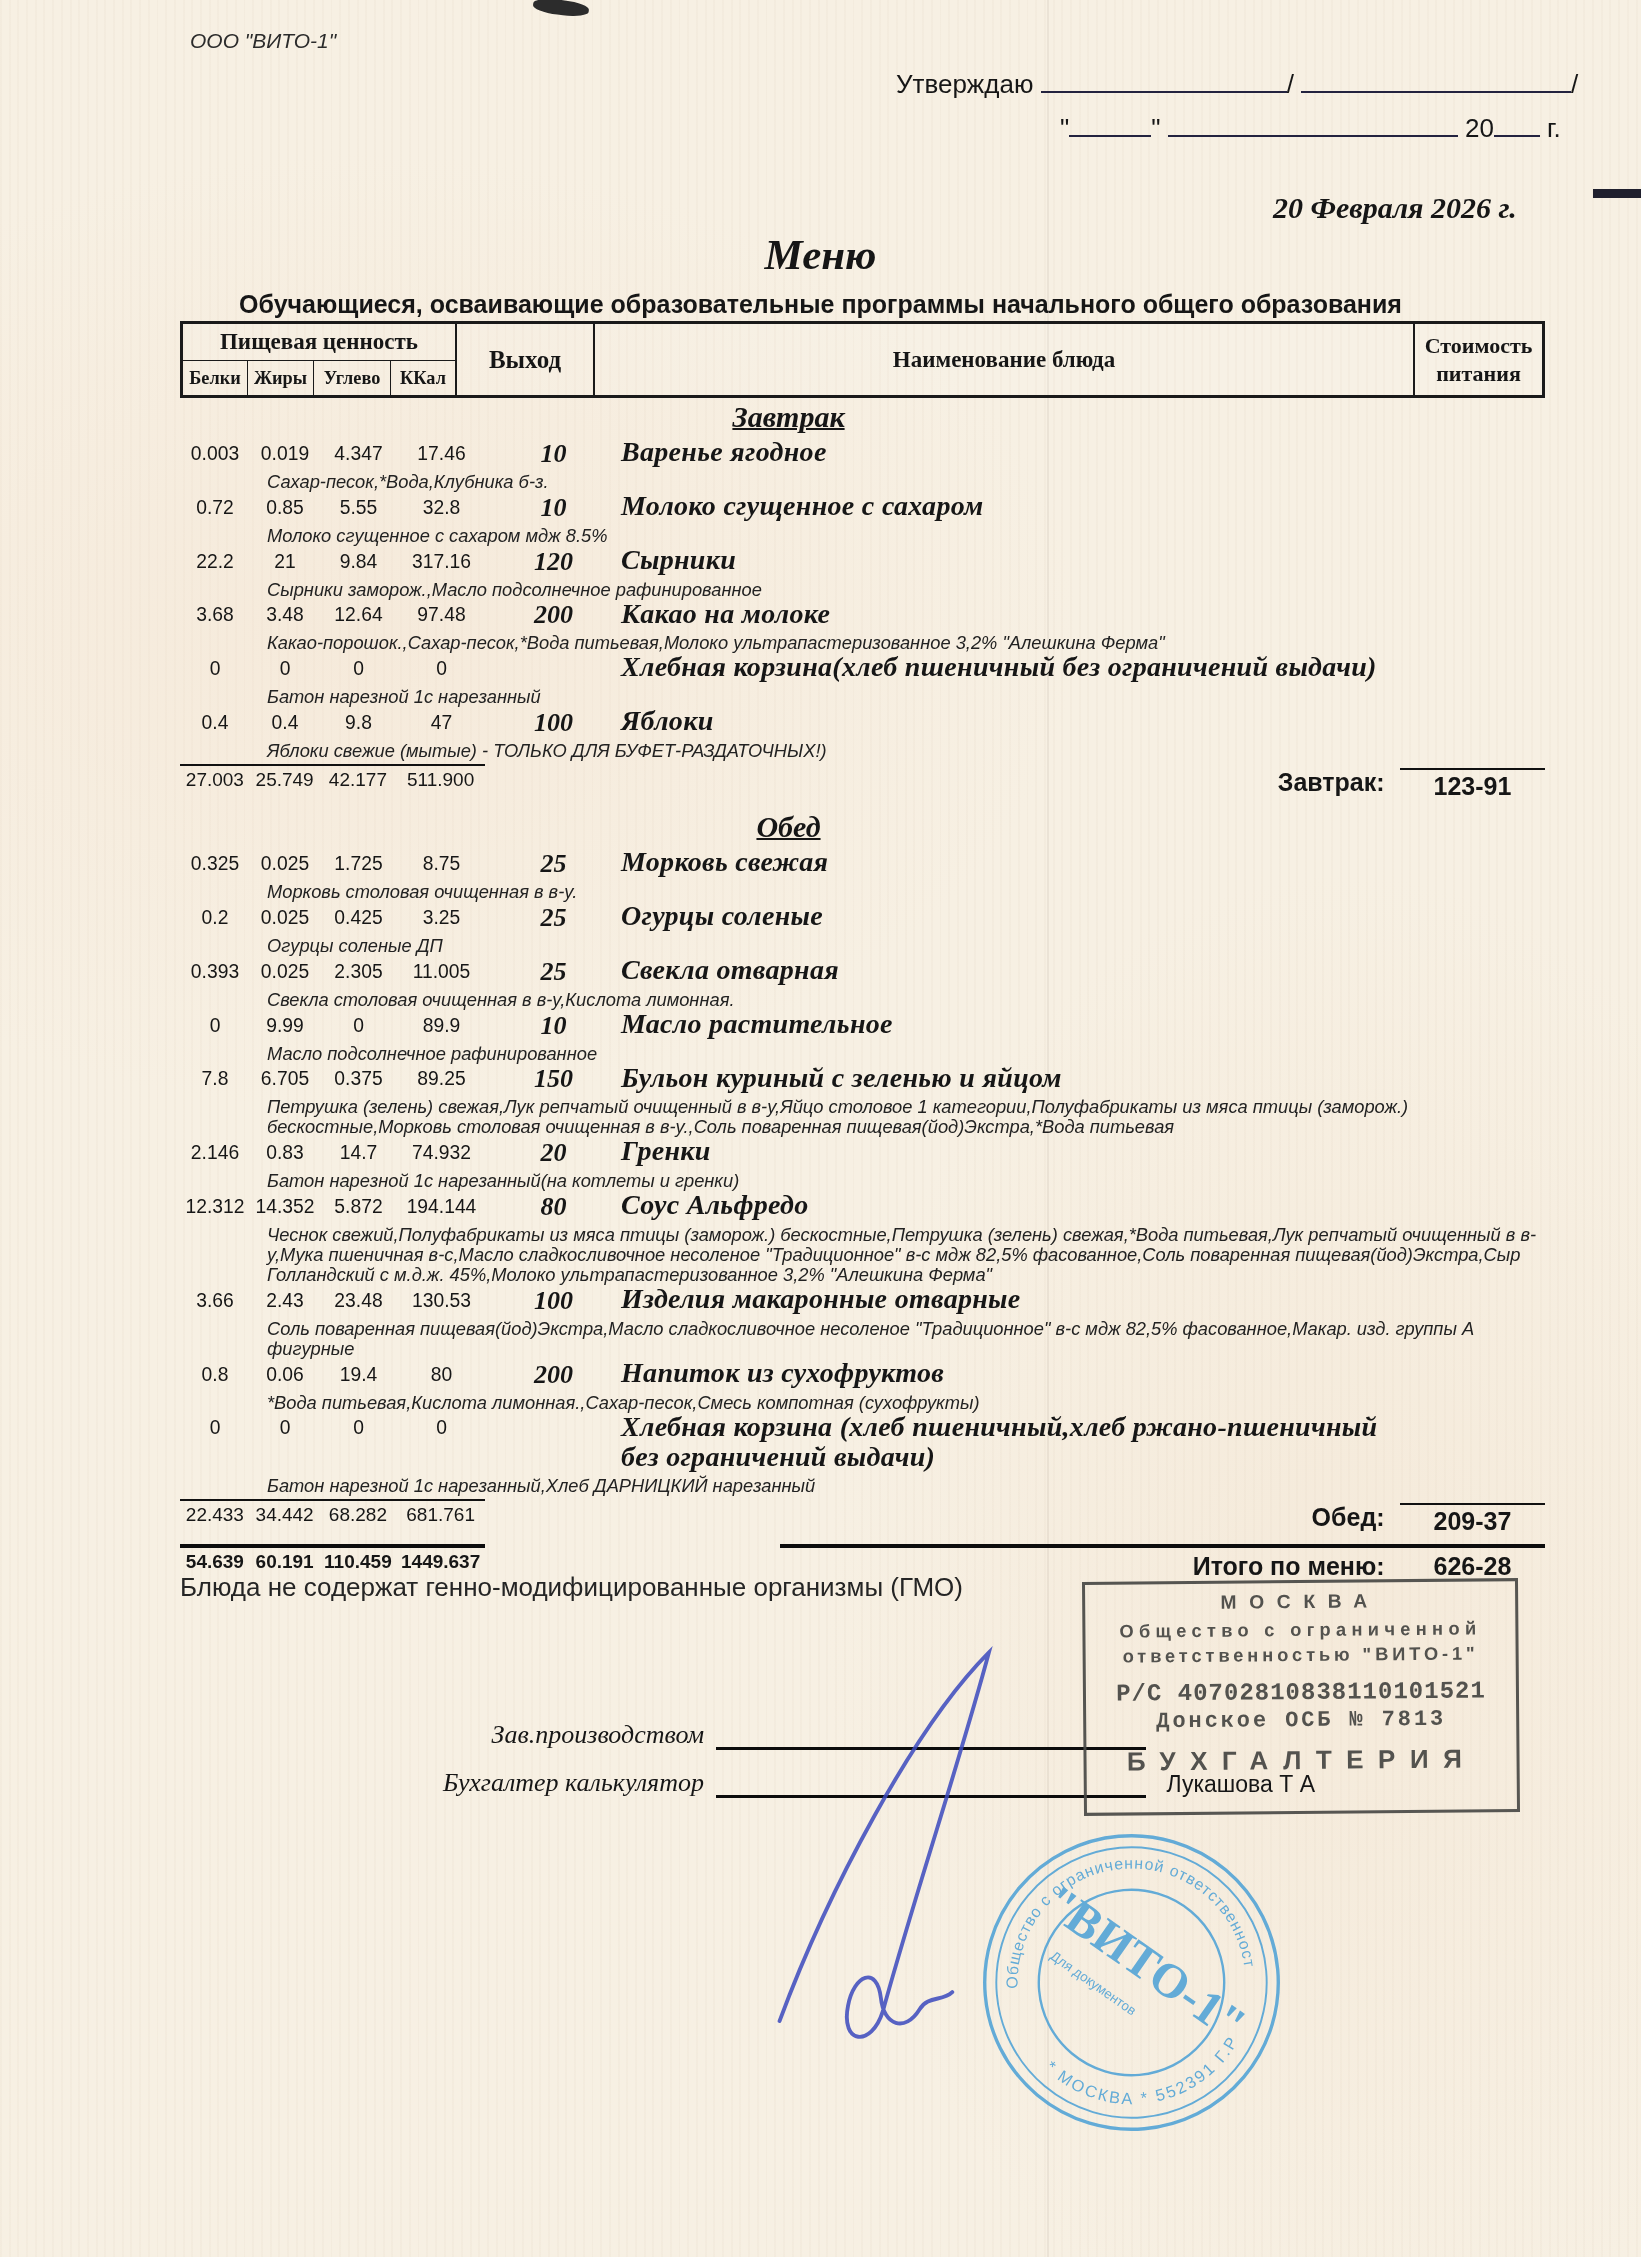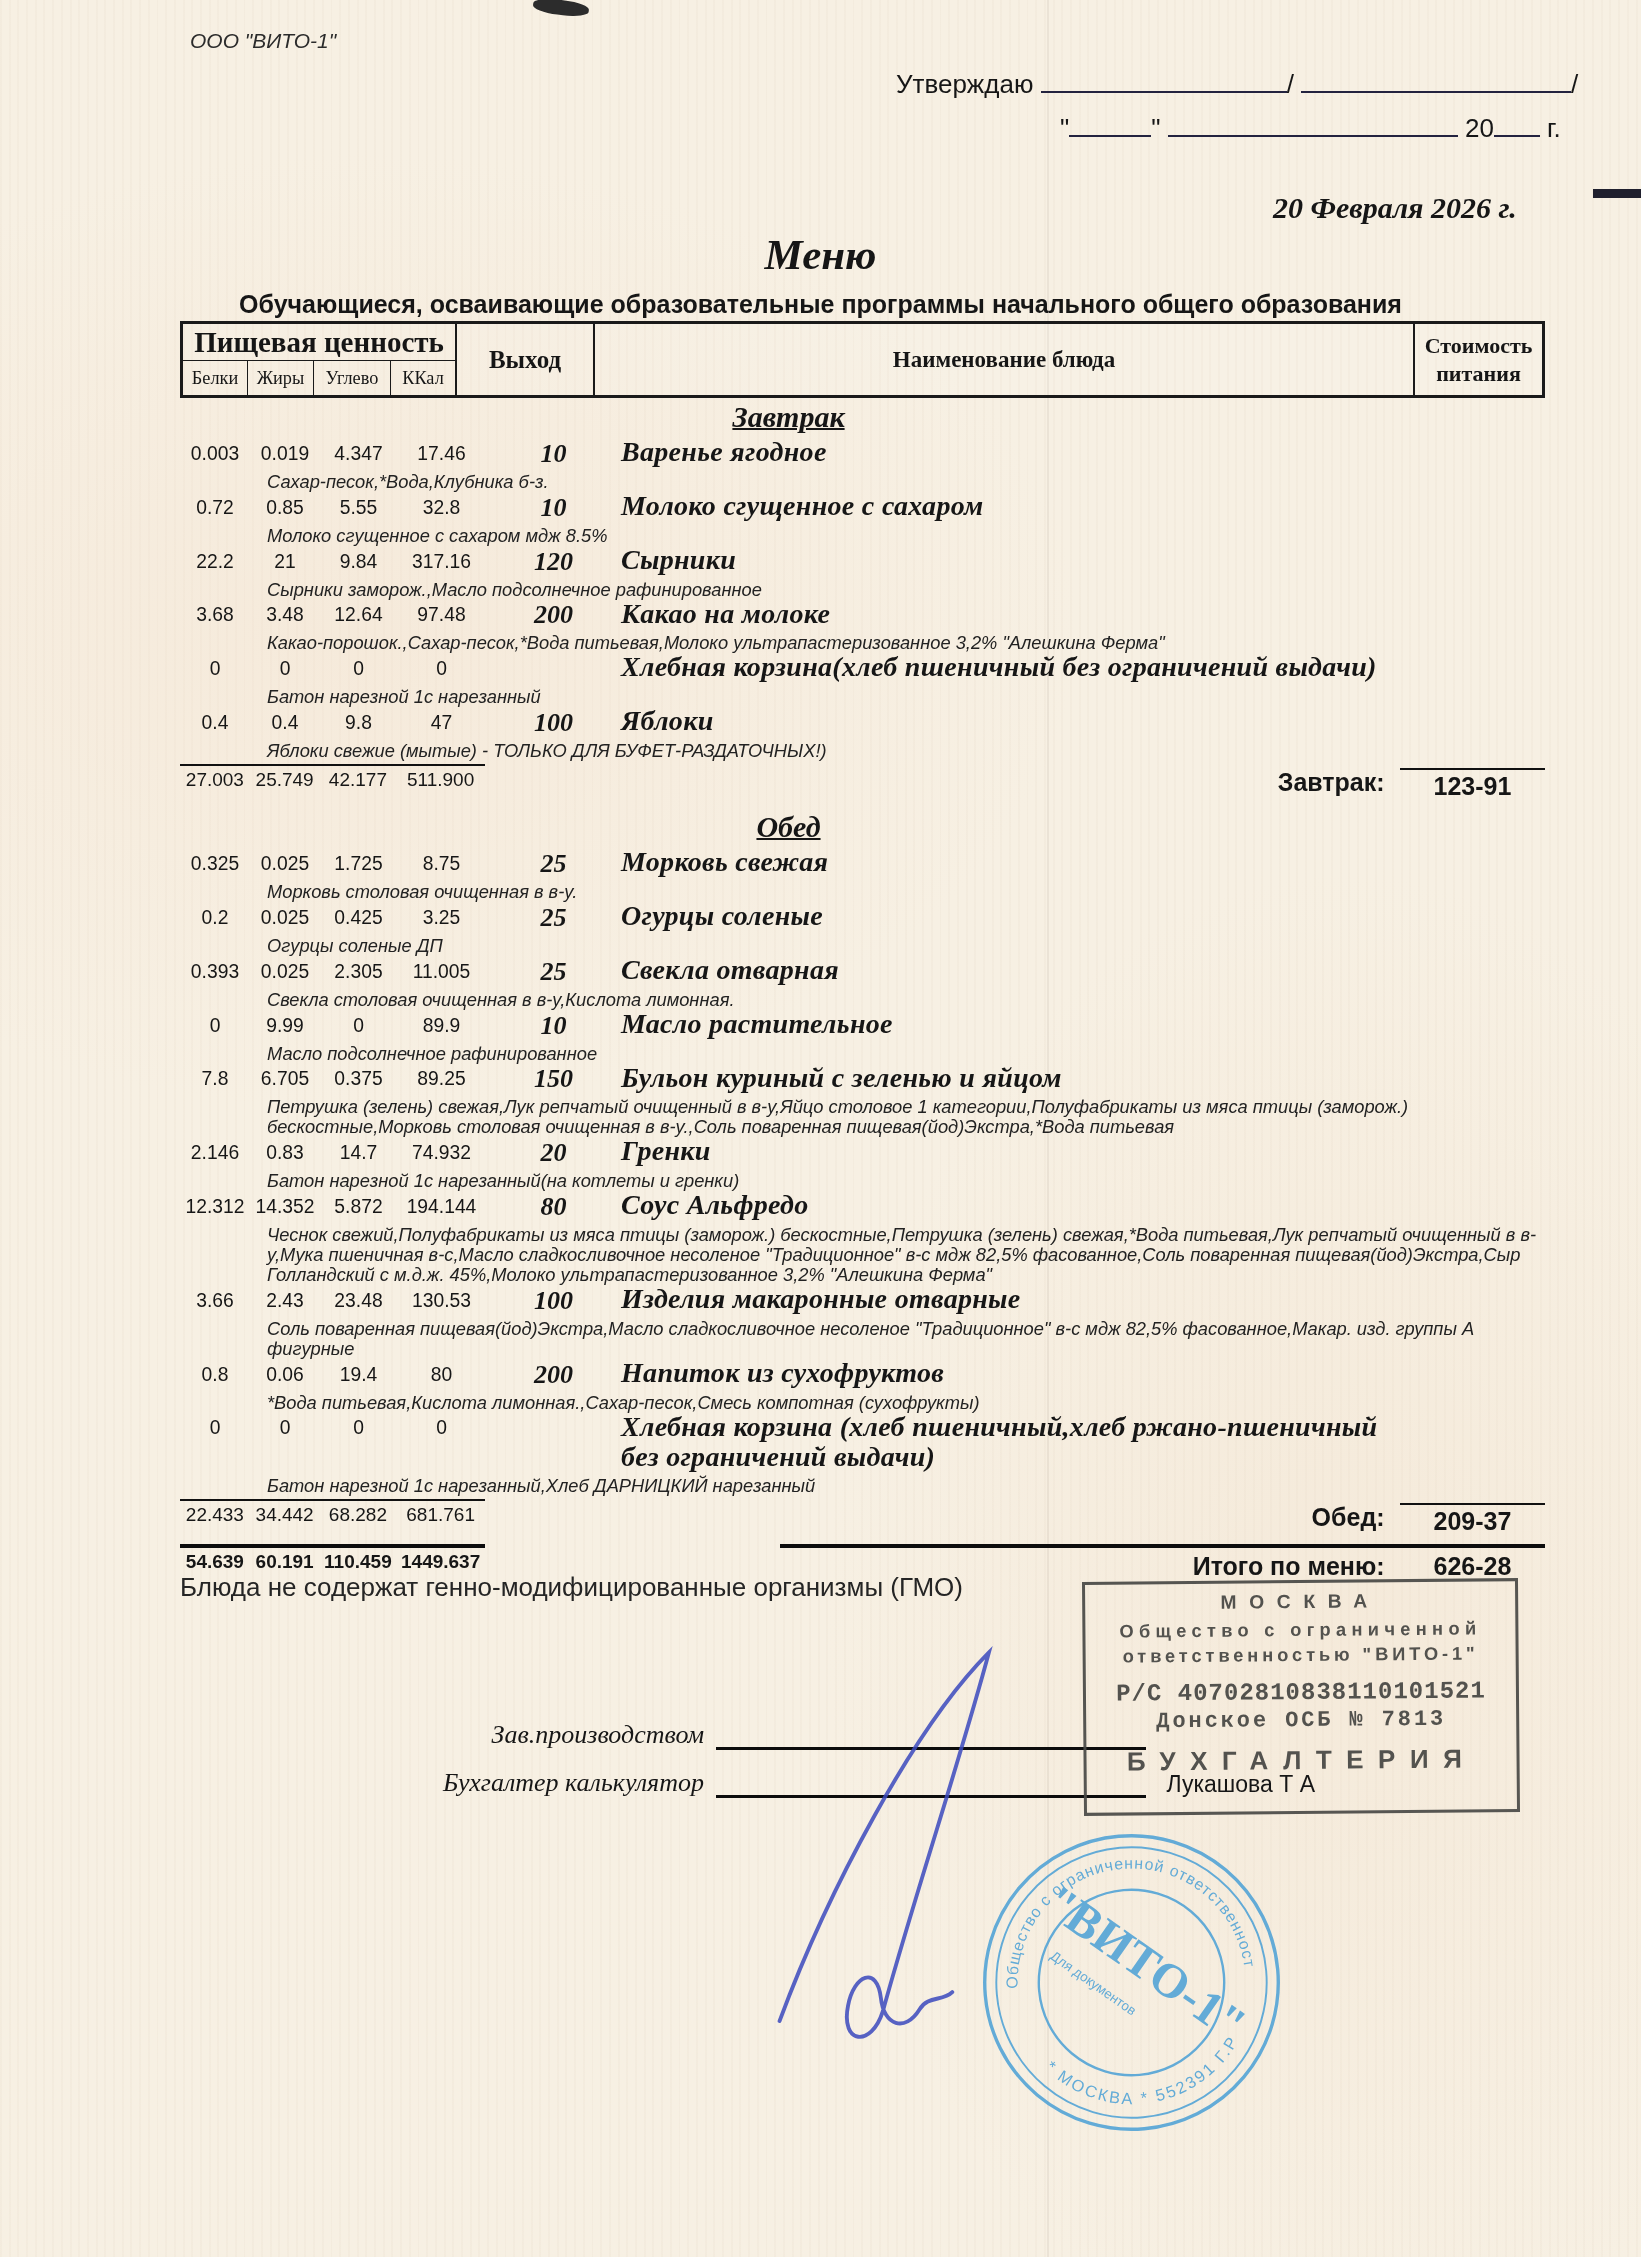--- a/index.html
+++ b/index.html
@@ -21,22 +21,22 @@
   .approve1{left:896px;top:64px;font-size:26px;white-space:nowrap;}
   .approve2{left:1060px;top:108px;font-size:26px;white-space:nowrap;}
   .blank{display:inline-block;border-bottom:2.9px solid #23233f;height:27px;vertical-align:baseline;}
   .b265{width:246px;} .b270{width:270px;} .b65{width:82px;} .b300{width:290px;} .b45{width:46px;}
   .doc-date{left:1273px;top:191px;font-family:"Liberation Serif",serif;font-weight:bold;font-style:italic;font-size:30px;white-space:nowrap;}
   .title{left:0;top:230px;width:1641px;text-align:center;font-family:"Liberation Serif",serif;font-weight:bold;font-style:italic;font-size:43px;}
   .subtitle{left:0;top:290px;width:1641px;text-align:center;font-weight:bold;font-size:25px;}
   
   .thead{left:180px;top:321px;width:1365px;display:flex;border:3.9px solid #1a1a1a;box-sizing:border-box;background:rgba(255,255,255,.08);font-family:"Liberation Serif",serif;}
   .th-nutr{width:274px;border-right:2.9px solid #1a1a1a;box-sizing:border-box;}
-  .th-nutr-top{height:36px;border-bottom:1.9px solid #1a1a1a;display:flex;align-items:center;justify-content:center;font-weight:bold;font-size:29px;}
-  .th-sub{display:flex;height:34px;}
+  .th-nutr-top{height:36px;border-bottom:1.9px solid #1a1a1a;display:flex;align-items:center;justify-content:center;font-weight:bold;font-size:23px;}
+  .th-sub{display:flex;height:34px;font-weight:bold;}
   .th-sub span{display:flex;align-items:center;justify-content:center;font-size:18.3px;box-sizing:border-box;}
   .th-sub span + span{border-left:1.9px solid #1a1a1a;}
   .sc1{width:64px;} .sc2{width:66px;} .sc3{width:77px;} .sc4{width:65px;}
   .th-out{width:138px;border-right:2.9px solid #1a1a1a;display:flex;align-items:center;justify-content:center;font-weight:bold;font-size:25px;box-sizing:border-box;}
   .th-dish{flex:1;border-right:2.9px solid #1a1a1a;display:flex;align-items:center;justify-content:center;font-weight:bold;font-size:23px;box-sizing:border-box;}
   .th-cost{width:127px;display:flex;align-items:center;justify-content:center;text-align:center;font-weight:bold;font-size:22px;line-height:1.25;box-sizing:border-box;}
   
   .menu-body{left:180px;top:400px;width:1365px;}
   .sec-head{width:1217px;text-align:center;font-family:"Liberation Serif",serif;font-weight:bold;font-style:italic;font-size:30px;text-decoration:underline;text-decoration-thickness:2.4px;height:41px;box-sizing:border-box;}
   .sec-head.obed{margin-top:9.7px;}

